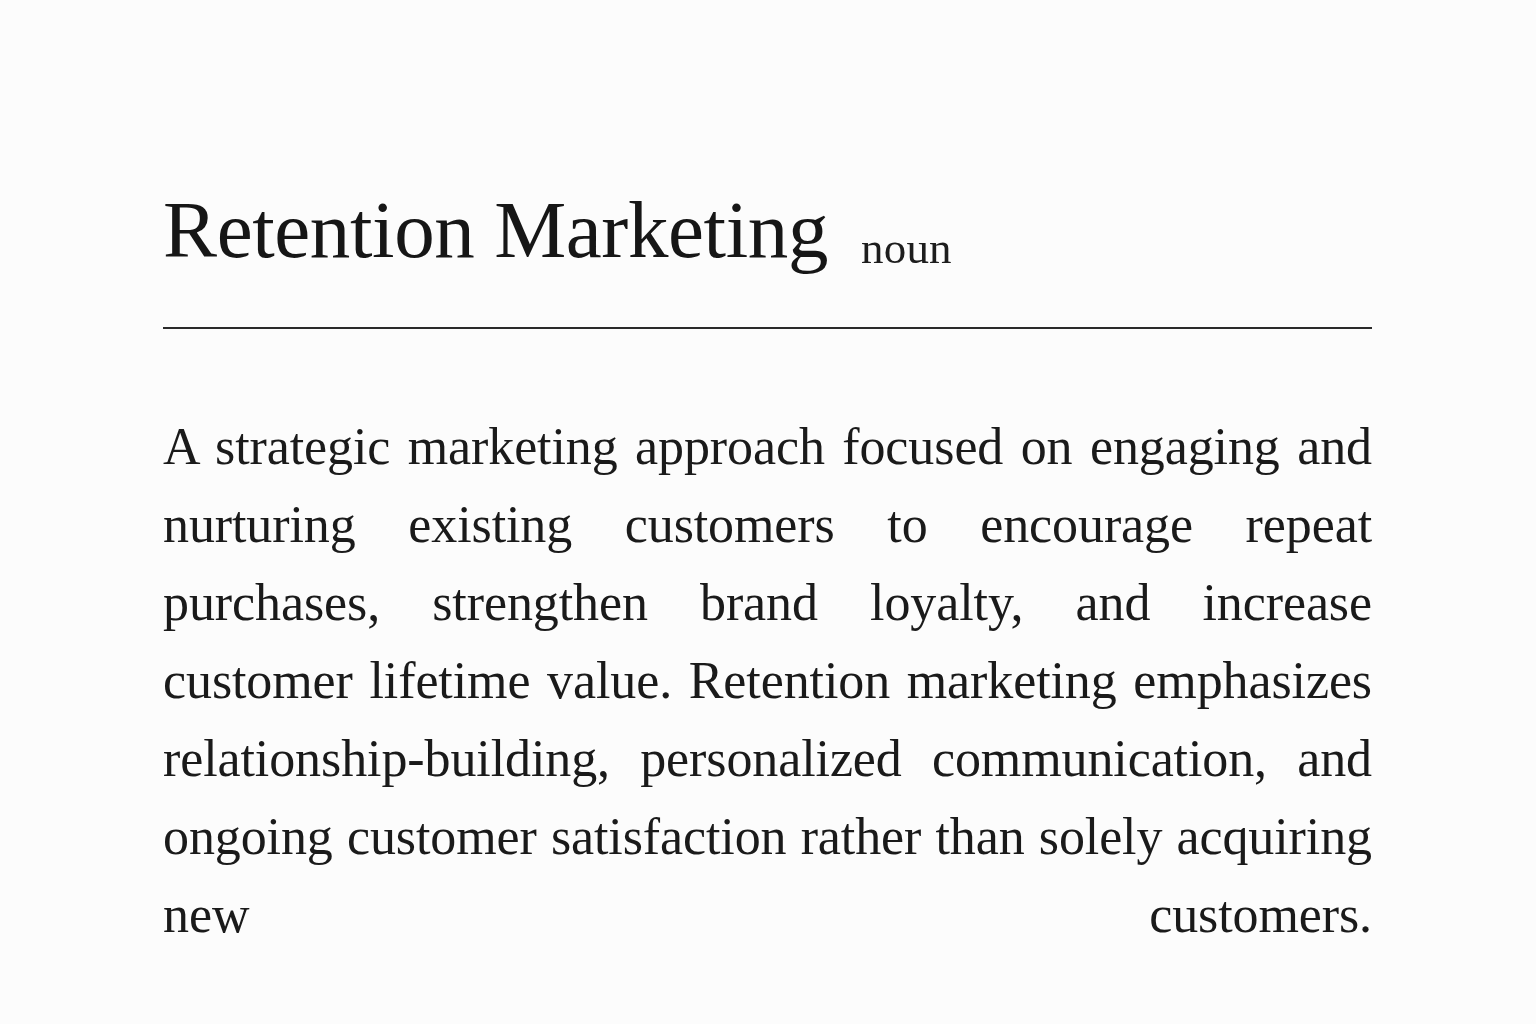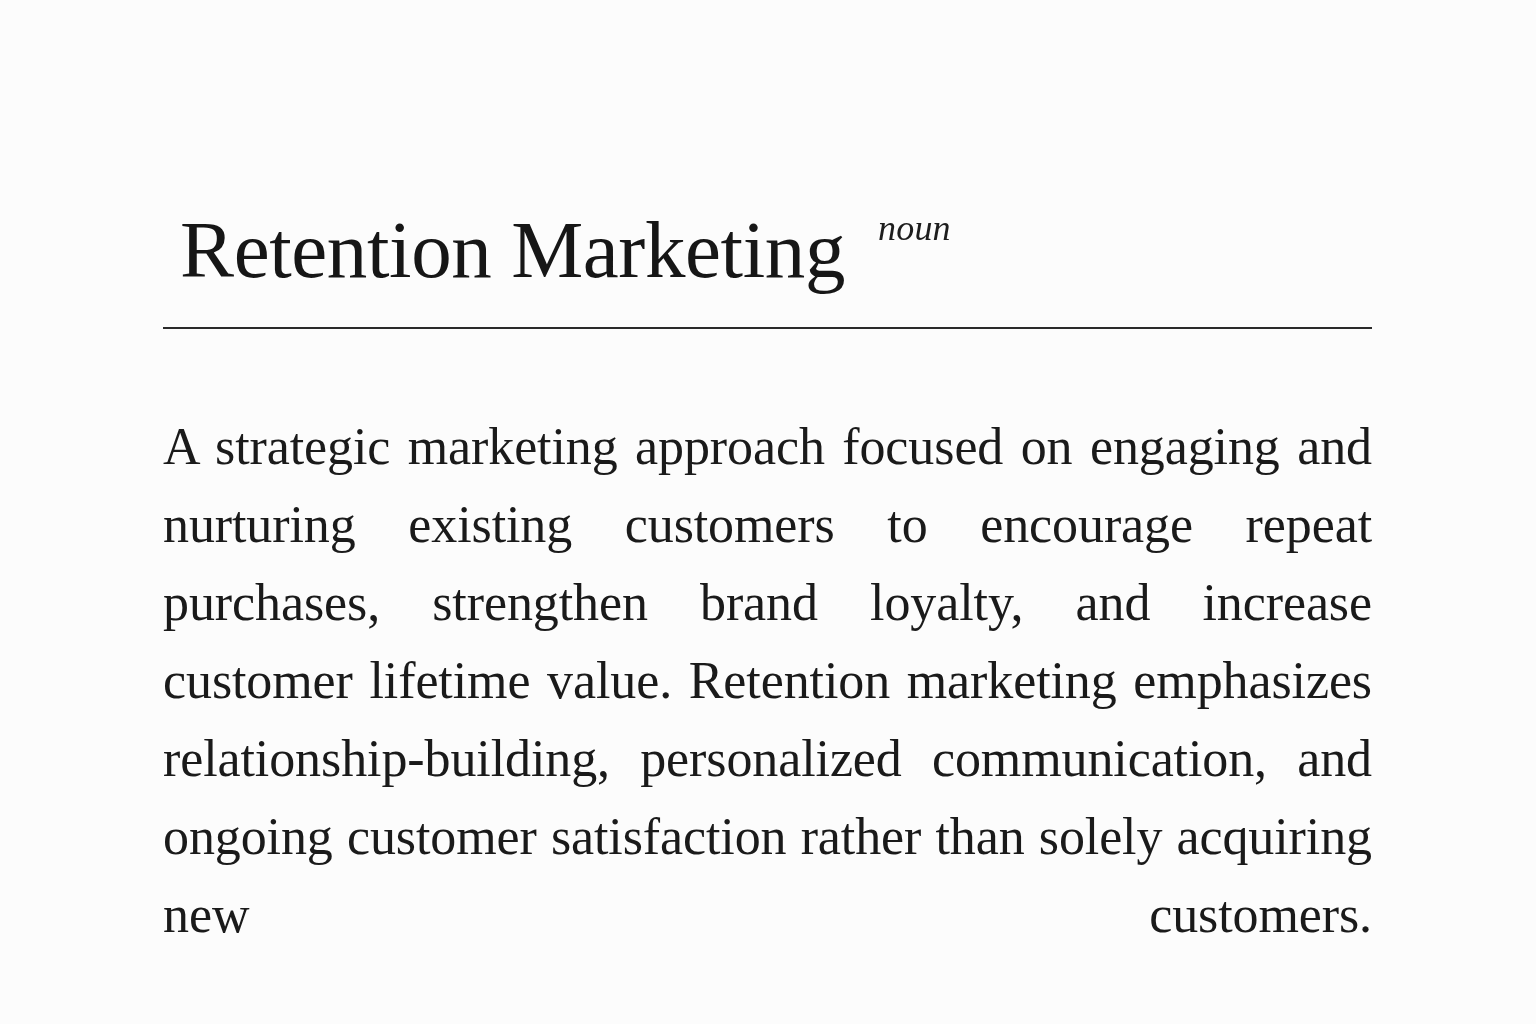--- a/index.html
+++ b/index.html
@@ -21,43 +21,41 @@
     left: 163px;
     top: 0;
     width: 1209px;
     height: 1024px;
     box-sizing: border-box;
   }
 
   
   .headword-row {
     position: absolute;
-    left: 17px;
+    left: 0;
     top: 190px;
     width: 100%;
     display: flex;
-    align-items: flex-start;
+    align-items: flex-end;
     white-space: nowrap;
-    margin-top: 20px;
   }
 
   .headword {
     font-family: "Liberation Serif", "DejaVu Serif", serif;
     font-size: 81px;
     font-weight: 400;
     line-height: 1.0;
     letter-spacing: -0.4px;
     color: #161616;
   }
 
   .part-of-speech {
     font-family: "Liberation Serif", "DejaVu Serif", serif;
-    font-style: italic;
     font-weight: 400;
-    font-size: 36px;
+    font-size: 45px;
     line-height: 1.0;
     color: #1d1d1d;
     margin-left: 33px;
     letter-spacing: 0.2px;
   }
 
   
   .divider {
     position: absolute;
     left: 0;

